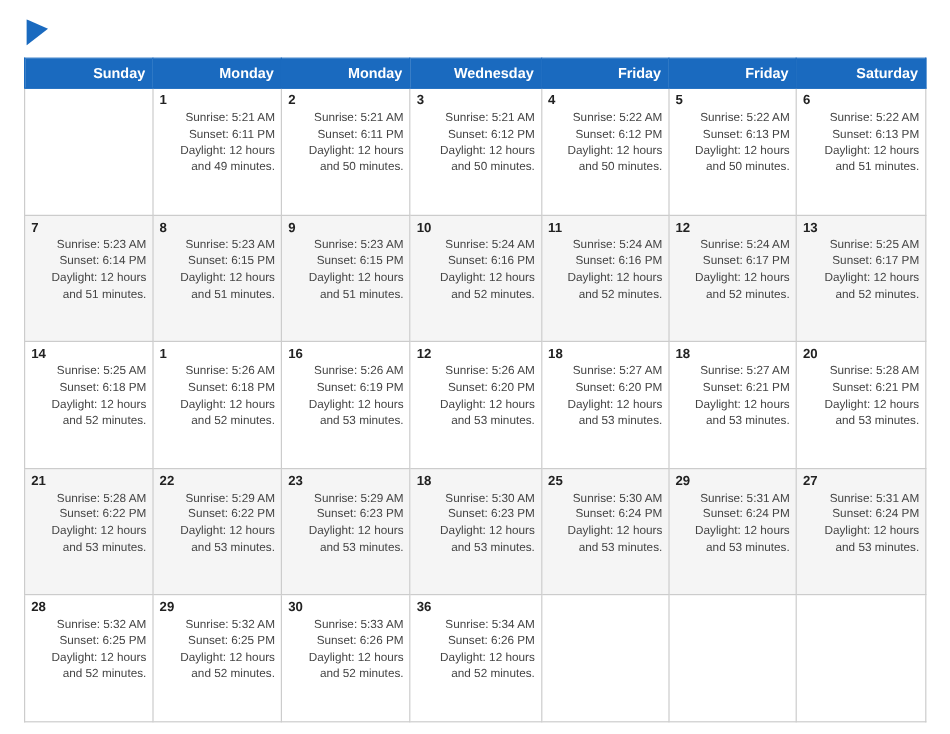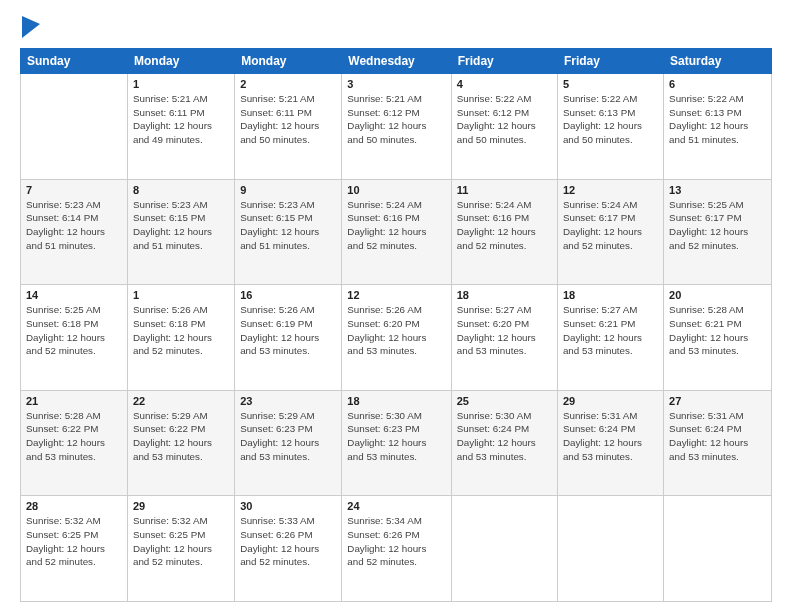--- a/index.html
+++ b/index.html
@@ -56,21 +56,21 @@
     }
     .calendar {
       width: 100%;
       border-collapse: collapse;
       flex: 1;
       font-size: 10.5px;
     }
     .calendar thead tr th {
       background-color: #1a6abf;
       color: #fff;
-      text-align: left;
+      text-align: right;
       padding: 5px 6px;
       font-size: 12px;
       font-weight: bold;
       border: 1px solid #1a6abf;
       margin-top: 14px;
     }
     .calendar tbody tr td {
       border: 1px solid #ccc;
       padding: 4px 5px;
       vertical-align: top;
@@ -87,20 +87,21 @@
       font-weight: bold;
       font-size: 11px;
       color: #222;
       display: block;
       margin-bottom: 2px;
     }
     .cell-info {
       color: #444;
       font-size: 9.8px;
       line-height: 1.4;
+      text-align: right;
     }
     .empty-cell {
       background-color: #fff !important;
     }
   </style>
 </head>
 <body>
 
 <div class="page">
   <div class="header">
@@ -256,21 +257,21 @@
           </td>
           <td>
             <span class="cell-day">29</span>
             <div class="cell-info">Sunrise: 5:32 AM<br>Sunset: 6:25 PM<br>Daylight: 12 hours<br>and 52 minutes.</div>
           </td>
           <td>
             <span class="cell-day">30</span>
             <div class="cell-info">Sunrise: 5:33 AM<br>Sunset: 6:26 PM<br>Daylight: 12 hours<br>and 52 minutes.</div>
           </td>
           <td>
-            <span class="cell-day">24</span>
+            <span class="cell-day">36</span>
             <div class="cell-info">Sunrise: 5:34 AM<br>Sunset: 6:26 PM<br>Daylight: 12 hours<br>and 52 minutes.</div>
           </td>
           <td class="empty-cell"></td>
           <td class="empty-cell"></td>
           <td class="empty-cell"></td>
         </tr>
       </tbody>
   </table>
 </div>
 

